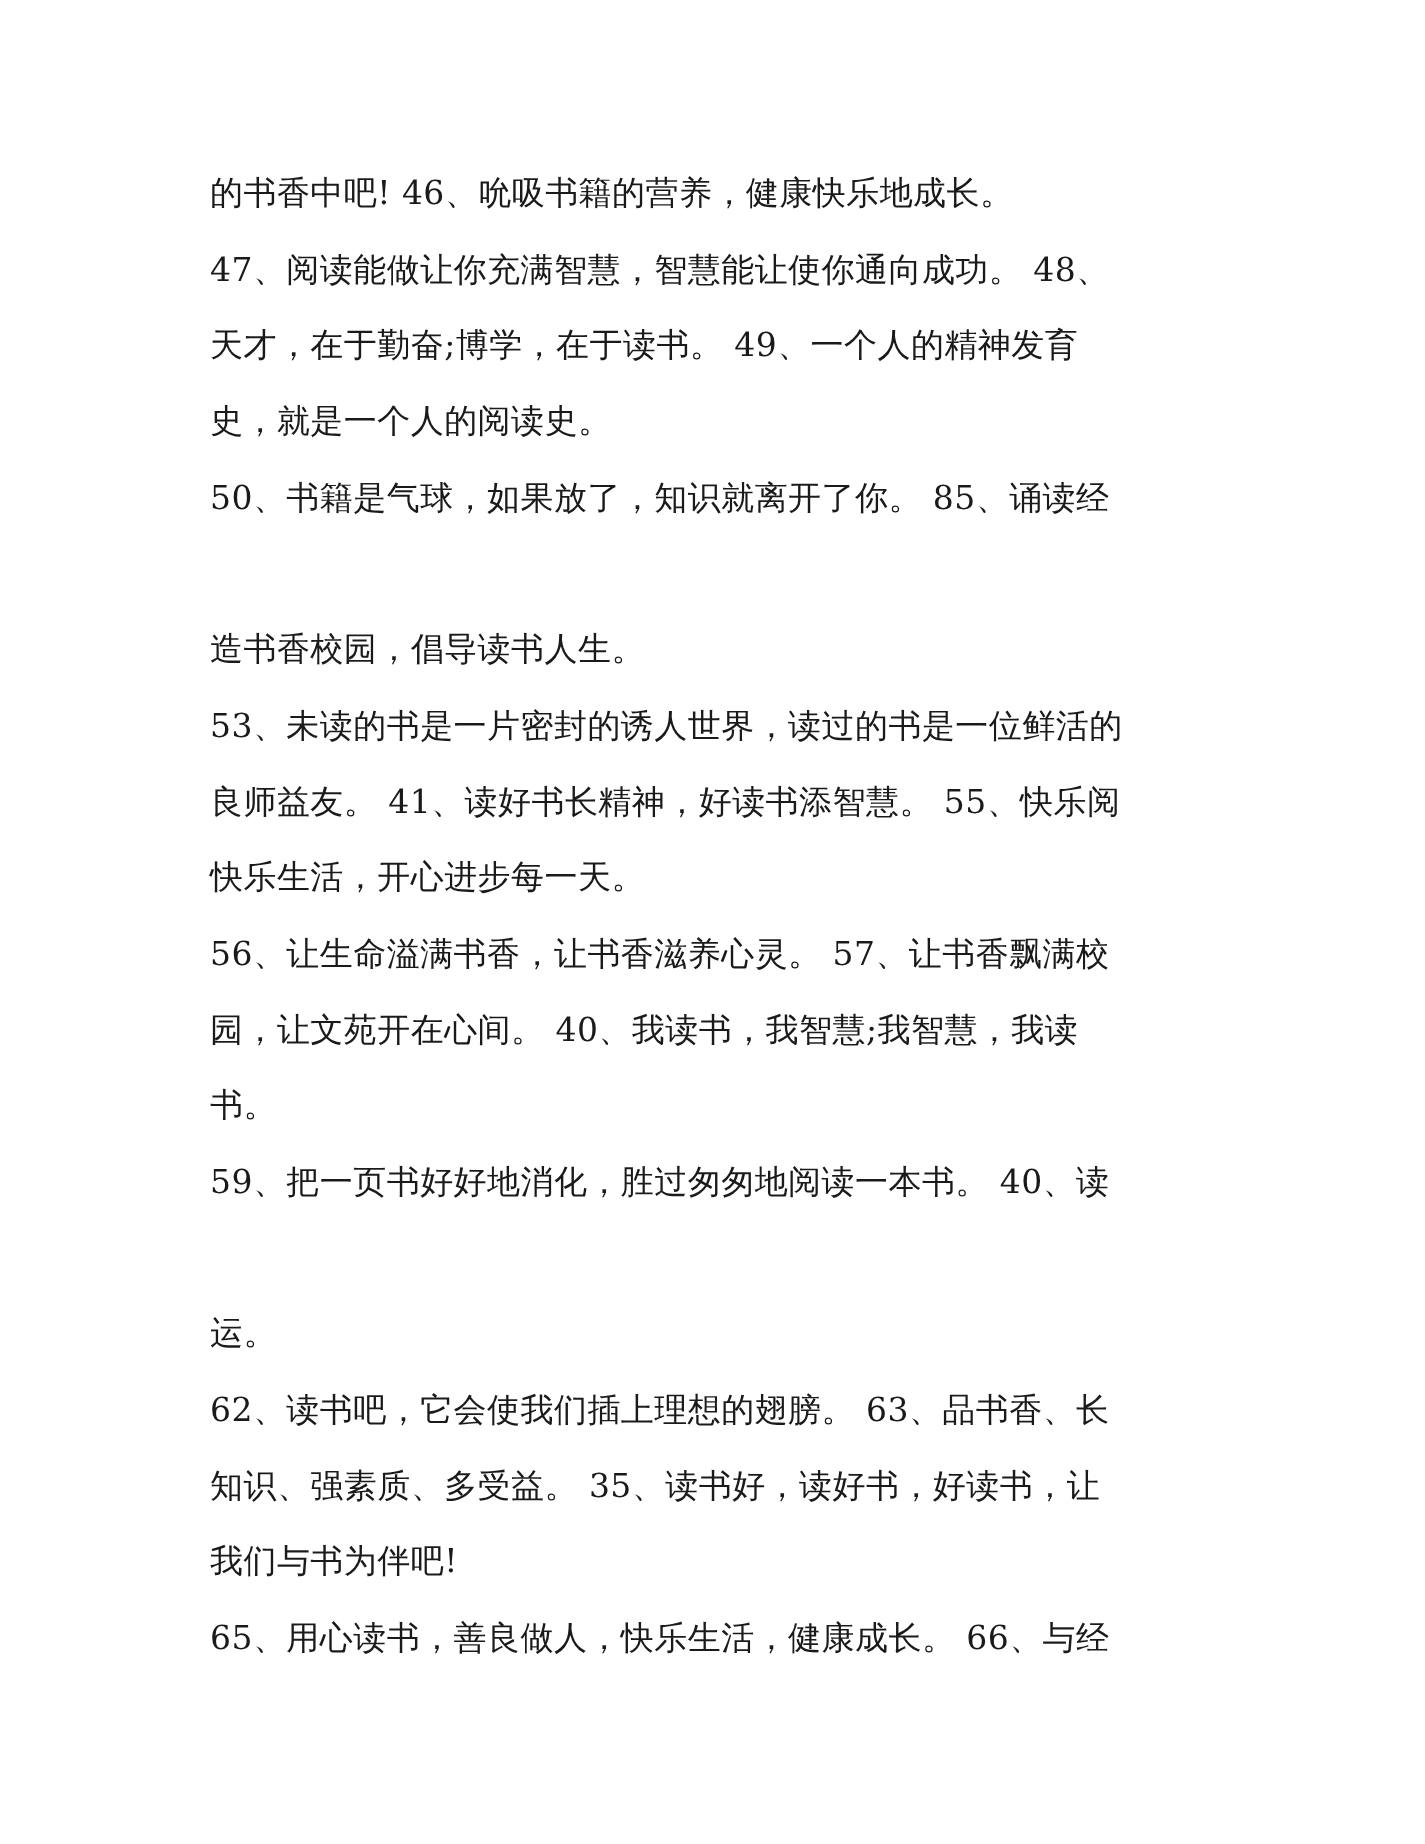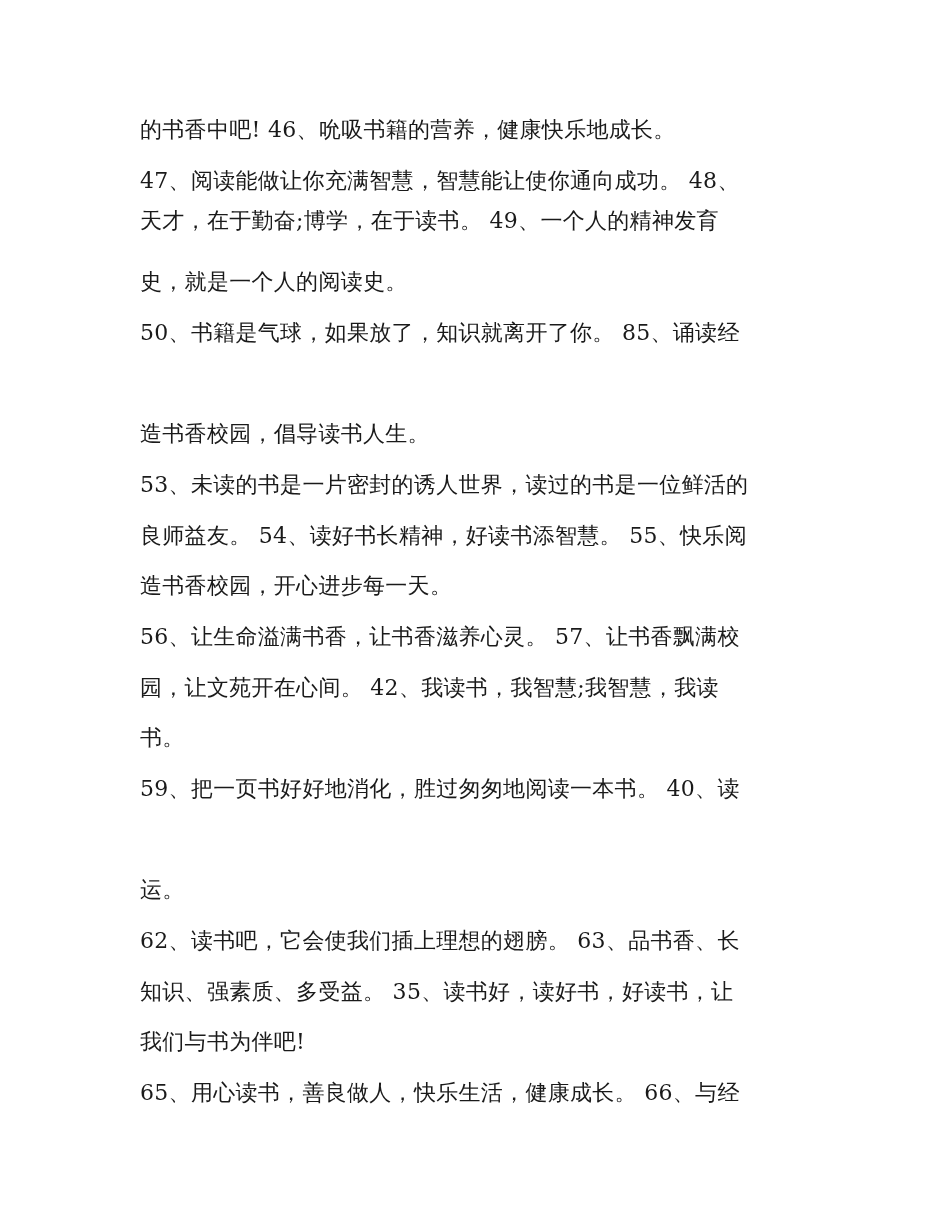--- a/index.html
+++ b/index.html
@@ -7,29 +7,29 @@
          font-family:"DejaVu Serif","Liberation Serif",serif; color:#1a1a1a; }
   .page { position:absolute; left:0; top:0; width:866px; height:1229px; background:#fff; }
   .line { position:absolute; left:140px; font-size:22px; line-height:26px; white-space:nowrap; letter-spacing:0.3px; }
 </style>
 </head>
 <body>
 
 <div class="page">
   <div class="line" style="top:117px">的书香中吧! 46、吮吸书籍的营养，健康快乐地成长。</div>
   <div class="line" style="top:168px">47、阅读能做让你充满智慧，智慧能让使你通向成功。 48、</div>
-  <div class="line" style="top:208px">天才，在于勤奋;博学，在于读书。 49、一个人的精神发育</div>
+  <div class="line" style="top:218px">天才，在于勤奋;博学，在于读书。 49、一个人的精神发育</div>
   <div class="line" style="top:269px">史，就是一个人的阅读史。</div>
   <div class="line" style="top:320px">50、书籍是气球，如果放了，知识就离开了你。 85、诵读经</div>
   <div class="line" style="top:421px">造书香校园，倡导读书人生。</div>
   <div class="line" style="top:472px">53、未读的书是一片密封的诱人世界，读过的书是一位鲜活的</div>
-  <div class="line" style="top:523px">良师益友。 54、读好书长精神，好读书添智慧。 55、快乐阅</div>
-  <div class="line" style="top:573px">造书香校园，开心进步每一天。</div>
+  <div class="line" style="top:523px">良师益友。 41、读好书长精神，好读书添智慧。 55、快乐阅</div>
+  <div class="line" style="top:573px">快乐生活，开心进步每一天。</div>
   <div class="line" style="top:624px">56、让生命溢满书香，让书香滋养心灵。 57、让书香飘满校</div>
-  <div class="line" style="top:675px">园，让文苑开在心间。 42、我读书，我智慧;我智慧，我读</div>
+  <div class="line" style="top:675px">园，让文苑开在心间。 40、我读书，我智慧;我智慧，我读</div>
   <div class="line" style="top:725px">书。</div>
   <div class="line" style="top:776px">59、把一页书好好地消化，胜过匆匆地阅读一本书。 40、读</div>
   <div class="line" style="top:877px">运。</div>
   <div class="line" style="top:928px">62、读书吧，它会使我们插上理想的翅膀。 63、品书香、长</div>
   <div class="line" style="top:979px">知识、强素质、多受益。 35、读书好，读好书，好读书，让</div>
   <div class="line" style="top:1029px">我们与书为伴吧!</div>
   <div class="line" style="top:1080px">65、用心读书，善良做人，快乐生活，健康成长。 66、与经</div>
 </div>
 
 </body></html>

